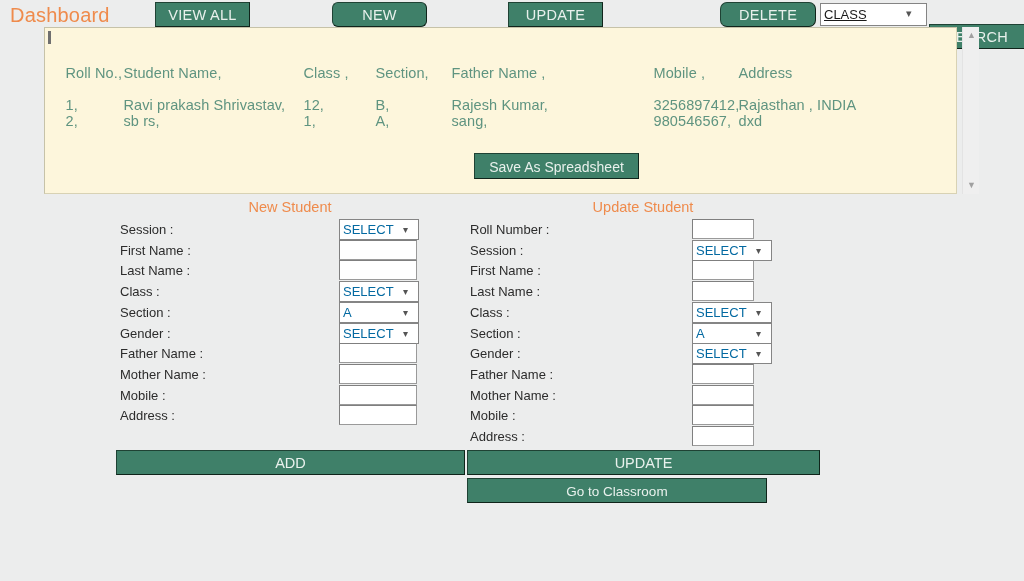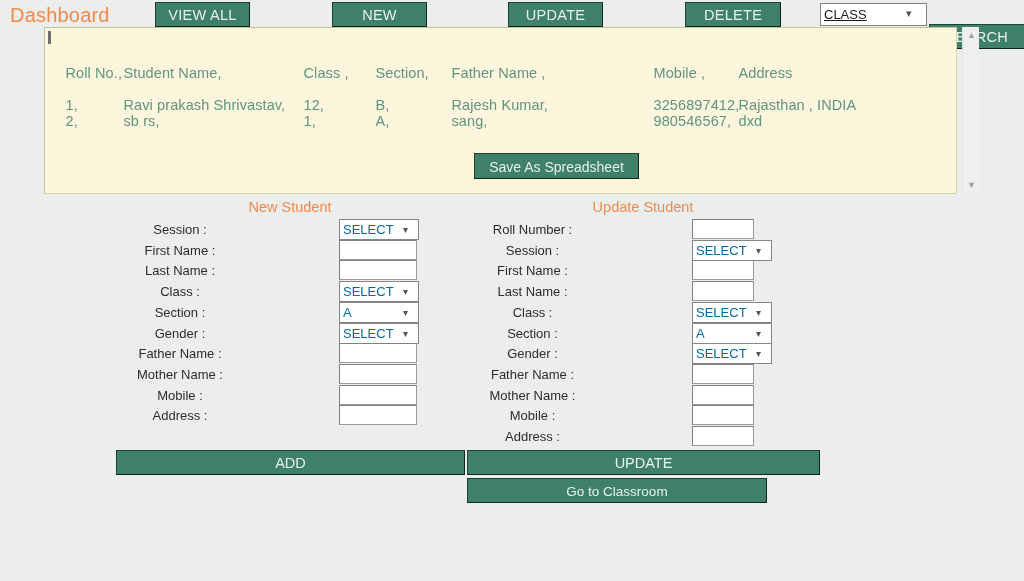--- a/index.html
+++ b/index.html
@@ -40,23 +40,23 @@
     border: 1px solid #1f4234;
     border-right-color: #10241b;
     border-bottom-color: #10241b;
     box-sizing: border-box;
     cursor: pointer;
     letter-spacing: 0.3px;
     overflow: hidden;
     white-space: nowrap;
   }
   #btn-viewall { left: 155px; width: 95px; }
-  #btn-new     { left: 332px; width: 95px; }
+  #btn-new     { left: 332px; width: 95px; border-radius: 6px; }
   #btn-update  { left: 508px; width: 95px; }
-  #btn-delete  { left: 685px; width: 96px; }
+  #btn-delete  { left: 720px; width: 96px; border-radius: 7px; }
   #btn-search  { left: 929px; width: 95px; border-right: none; margin-top: 22px; }
 
   #search-select {
     left: 820px; top: 3px; width: 107px; height: 23px;
     font-family: "Liberation Sans", sans-serif;
     font-size: 13px;
     color: #1a1a1a;
     background: #ffffff;
     border: 1px solid #848484;
     box-sizing: border-box;
@@ -148,21 +148,21 @@
     text-align: center;
     width: 200px;
   }
   #title-new    { left: 190px; top: 199px; }
   #title-update { left: 543px; top: 199px; }
 
   .flabel {
     position: absolute;
     font-size: 13px;
     color: #2c2c2c;
-    text-align: center;
+    text-align: left;
     white-space: nowrap;
   }
   .finput {
     position: absolute;
     height: 20px;
     background: #ffffff;
     border: 1px solid #9a9a9a;
     border-top-color: #7f7f7f;
     border-left-color: #7f7f7f;
     box-sizing: border-box;

